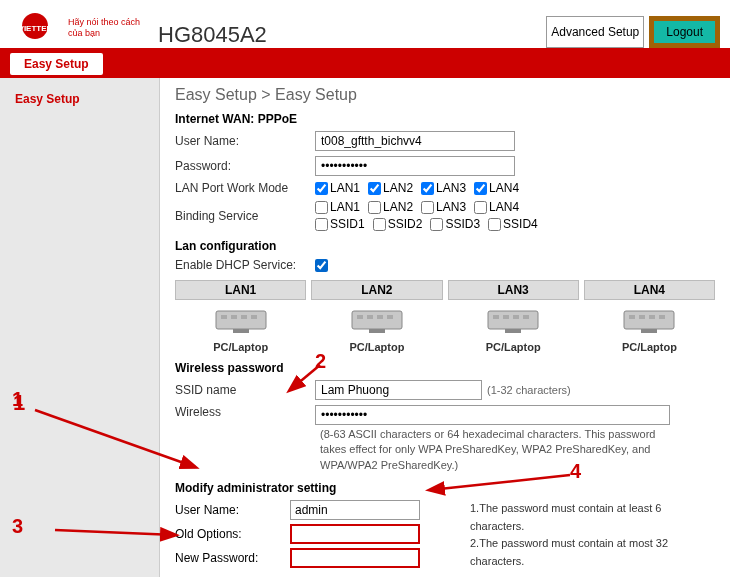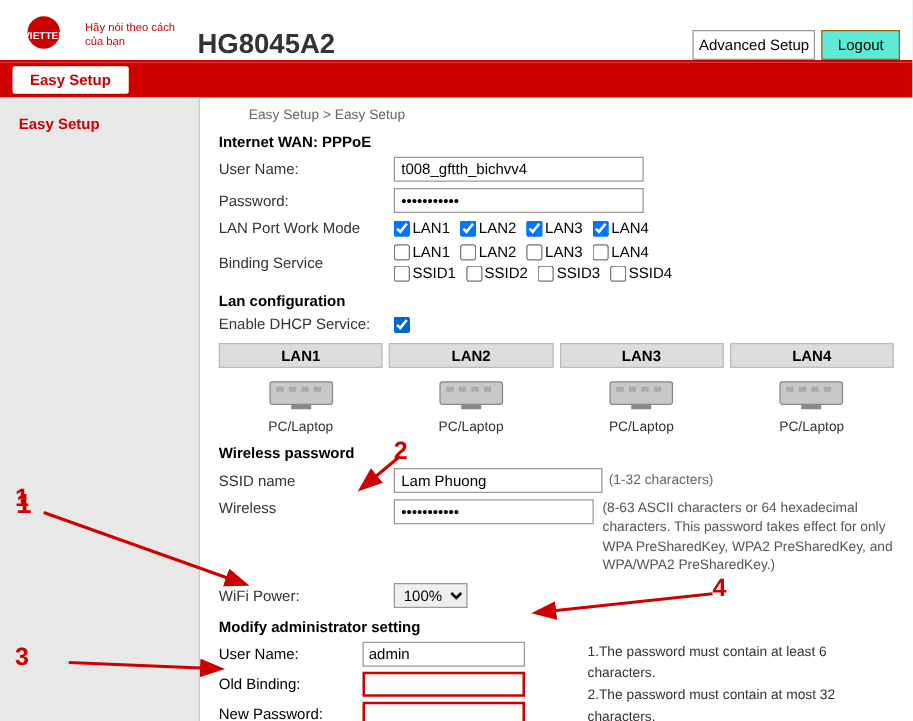--- a/index.html
+++ b/index.html
@@ -4,60 +4,60 @@
   <style>
     * { box-sizing: border-box; margin: 0; padding: 0; }
     body { font-family: Arial, sans-serif; font-size: 12px; background: #f0f0f0; width: 730px; height: 577px; overflow: hidden; }
 
     
     .header { display: flex; align-items: flex-end; background: #fff; border-bottom: 2px solid #cc0000; height: 50px; padding: 0 10px; }
     .logo-area { display: flex; align-items: center; gap: 8px; }
     .logo-viettel { width: 50px; height: 40px; background: #fff; display: flex; flex-direction: column; align-items: center; justify-content: center; }
     .logo-viettel svg { width: 45px; height: 35px; }
     .tagline { font-size: 9px; color: #cc0000; line-height: 1.2; max-width: 80px; }
-    .model-name { font-size: 22px; font-weight: bold; color: #333; margin-left: 10px; flex: 1; }
+    .model-name { font-size: 22px; font-weight: normal; color: #333; margin-left: 10px; flex: 1; }
     .header-buttons { display: flex; gap: 5px; }
     .btn-advanced { background: #fff; border: 1px solid #999; padding: 4px 4px; cursor: pointer; font-size: 12px; }
-    .btn-logout { background: #5eead4; border: 1px solid #a16207; padding: 4px 12px; cursor: pointer; font-size: 12px; }
+    .btn-logout { background: #14b8a6; border: 5px solid #a16207; padding: 4px 12px; cursor: pointer; font-size: 12px; }
 
     
     .nav-bar { background: #cc0000; height: 28px; display: flex; align-items: center; padding: 0 10px; }
     .nav-easy-setup { background: #fff; color: #cc0000; font-weight: bold; font-size: 12px; padding: 4px 14px; border-radius: 2px; }
 
     
     .main-layout { display: flex; height: calc(577px - 78px); }
 
     
     .sidebar { width: 160px; background: #e8e8e8; border-right: 1px solid #ccc; padding: 8px 0; }
     .sidebar-item { padding: 6px 15px; font-size: 12px; color: #cc0000; cursor: pointer; font-weight: bold; }
 
     
     .content { flex: 1; background: #fff; overflow-y: auto; padding: 8px 15px; }
-    .breadcrumb { font-size: 11px; color: #666; margin-bottom: 8px; margin-left: 24px; }
+    .breadcrumb { font-size: 16px; color: #666; margin-bottom: 8px; }
 
     
     .section-title { font-weight: bold; font-size: 12px; margin: 8px 0 5px 0; color: #000; }
     .form-row { display: flex; align-items: center; margin-bottom: 5px; }
     .form-label { width: 140px; font-size: 12px; color: #333; flex-shrink: 0; }
     .form-input { border: 1px solid #999; padding: 2px 5px; font-size: 12px; height: 20px; min-width: 160px; }
     .form-input-wide { min-width: 200px; }
 
     
     .checkbox-group { display: flex; align-items: center; gap: 8px; flex-wrap: wrap; }
     .checkbox-item { display: flex; align-items: center; gap: 2px; font-size: 12px; }
 
     
     .dhcp-row { display: flex; align-items: flex-end; margin-bottom: 5px; }
     .dhcp-checkbox { width: 16px; height: 16px; accent-color: #0066cc; }
 
     .lan-grid { display: grid; grid-template-columns: repeat(4, 1fr); gap: 5px; margin: 8px 0; text-align: center; }
     .lan-cell { display: flex; flex-direction: column; align-items: center; gap: 3px; }
     .lan-header { font-size: 12px; font-weight: bold; color: #000; background: #ddd; padding: 2px 8px; border: 1px solid #bbb; width: 100%; text-align: center; }
     .lan-icon { width: 60px; height: 35px; }
-    .lan-label { font-size: 11px; color: #333; }
+    .lan-label { font-size: 11px; color: #333; font-weight: bold; }
 
     
     .wifi-note { font-size: 11px; color: #666; margin-left: 5px; }
     .password-note { font-size: 11px; color: #555; line-height: 1.4; margin-left: 5px; max-width: 350px; }
     .admin-grid { display: flex; gap: 15px; }
     .admin-left { flex: 0 0 280px; }
     .admin-right { flex: 1; font-size: 11px; color: #333; line-height: 1.6; }
     .admin-row { display: flex; align-items: center; margin-bottom: 4px; position: relative; }
     .admin-label { width: 115px; font-size: 12px; flex-shrink: 0; }
     .admin-input { border: 1px solid #cc0000; padding: 2px 4px; height: 20px; width: 130px; font-size: 12px; }
@@ -207,46 +207,37 @@
     <div class="section-title">Wireless password</div>
 
     <div class="form-row">
       <div class="form-label">SSID name</div>
       <input class="form-input" type="text" value="Lam Phuong" style="">
       <span class="wifi-note">(1-32 characters)</span>
     </div>
 
     <div class="form-row" style="align-items:flex-start;">
       <div class="form-label">Wireless</div>
-      <div style="display:flex; flex-direction:row; gap:2px;">
+      <div style="display:flex; flex-direction:column; gap:2px;">
         <input class="form-input" type="password" value="password123" style="">
         <div class="password-note">(8-63 ASCII characters or 64 hexadecimal characters. This password takes effect for only WPA PreSharedKey, WPA2 PreSharedKey, and WPA/WPA2 PreSharedKey.)</div>
       </div>
     </div>
 
-    <div class="form-row wifi-power-row">
-      <div class="form-label">WiFi Power:</div>
-      <select class="wifi-power-select">
-        <option>100%</option>
-        <option>75%</option>
-        <option>50%</option>
-        <option>25%</option>
-      </select>
-    </div>
 
     <div class="section-title">Modify administrator setting</div>
 
     <div class="admin-grid">
       <div class="admin-left">
         <div class="admin-row">
           <div class="admin-label">User Name:</div>
           <input class="admin-input-plain" type="text" value="admin" style="">
         </div>
         <div class="admin-row">
-          <div class="admin-label">Old Binding:</div>
+          <div class="admin-label">Old Options:</div>
           <input class="admin-input red-border" type="password" value="" style="">
         </div>
         <div class="admin-row">
           <div class="admin-label">New Password:</div>
           <input class="admin-input red-border" type="password" value="" style="">
         </div>
 
       </div>
       <div class="admin-right">
         <div>1.The password must contain at least 6 characters.</div>

